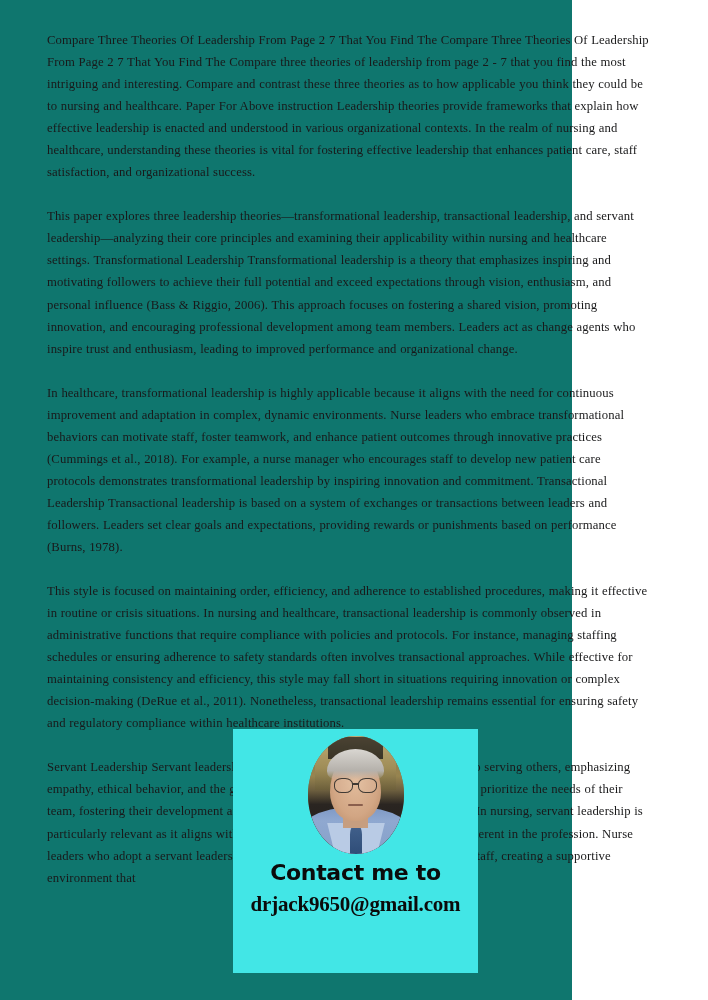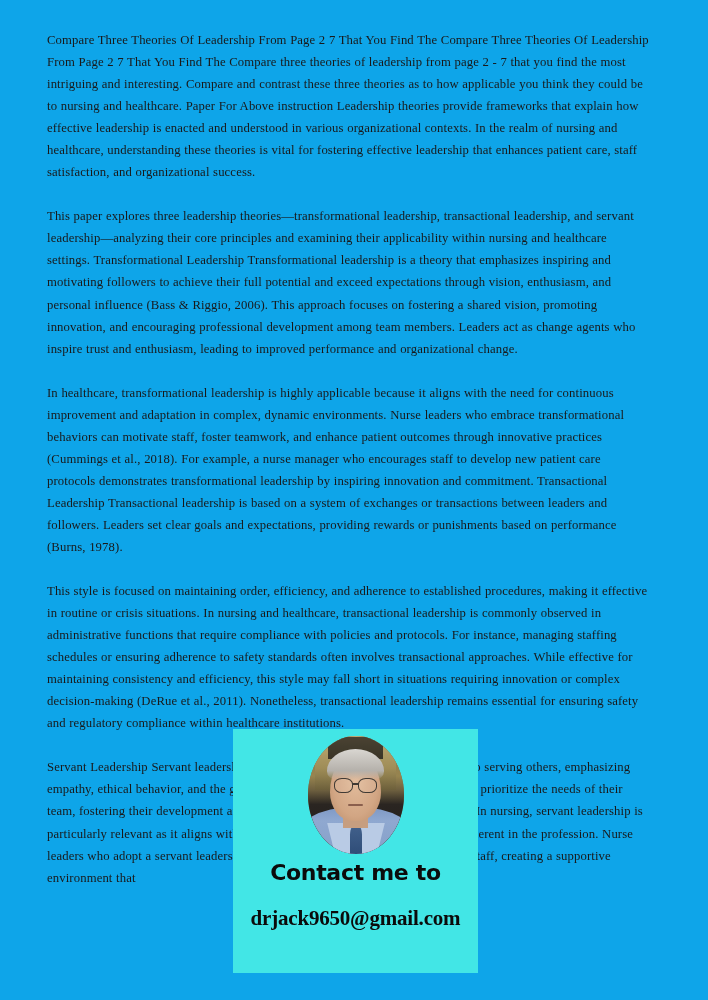--- a/index.html
+++ b/index.html
@@ -13,23 +13,23 @@
     height: 1000px;
     position: relative;
     overflow: hidden;
     font-family: "Liberation Serif", "DejaVu Serif", serif;
   }
 
   #page {
     position: absolute;
     left: 0;
     top: 0;
-    width: 708px;
+    width: 572px;
     height: 1000px;
-    background: #0ea5e9;
+    background: #0f766e;
   }
 
   #doc-body {
     position: absolute;
     left: 47px;
     top: 29px;
     width: 604px;
   }
 
   .para {
@@ -147,21 +147,21 @@
     width: 100%;
   }
   #wm-line1 { margin-top: 6px; }
   #wm-email {
     font-family: "Liberation Serif", "DejaVu Serif", serif;
     font-weight: 700;
     font-size: 21px;
     line-height: 26px;
     color: #0b0b0b;
     text-align: center;
-    margin-top: 19px;
+    margin-top: 5px;
     width: 100%;
     letter-spacing: -0.2px;
   }
 </style>
 </head>
 <body>
 
 <div id="page">
 
   <div id="doc-body">

